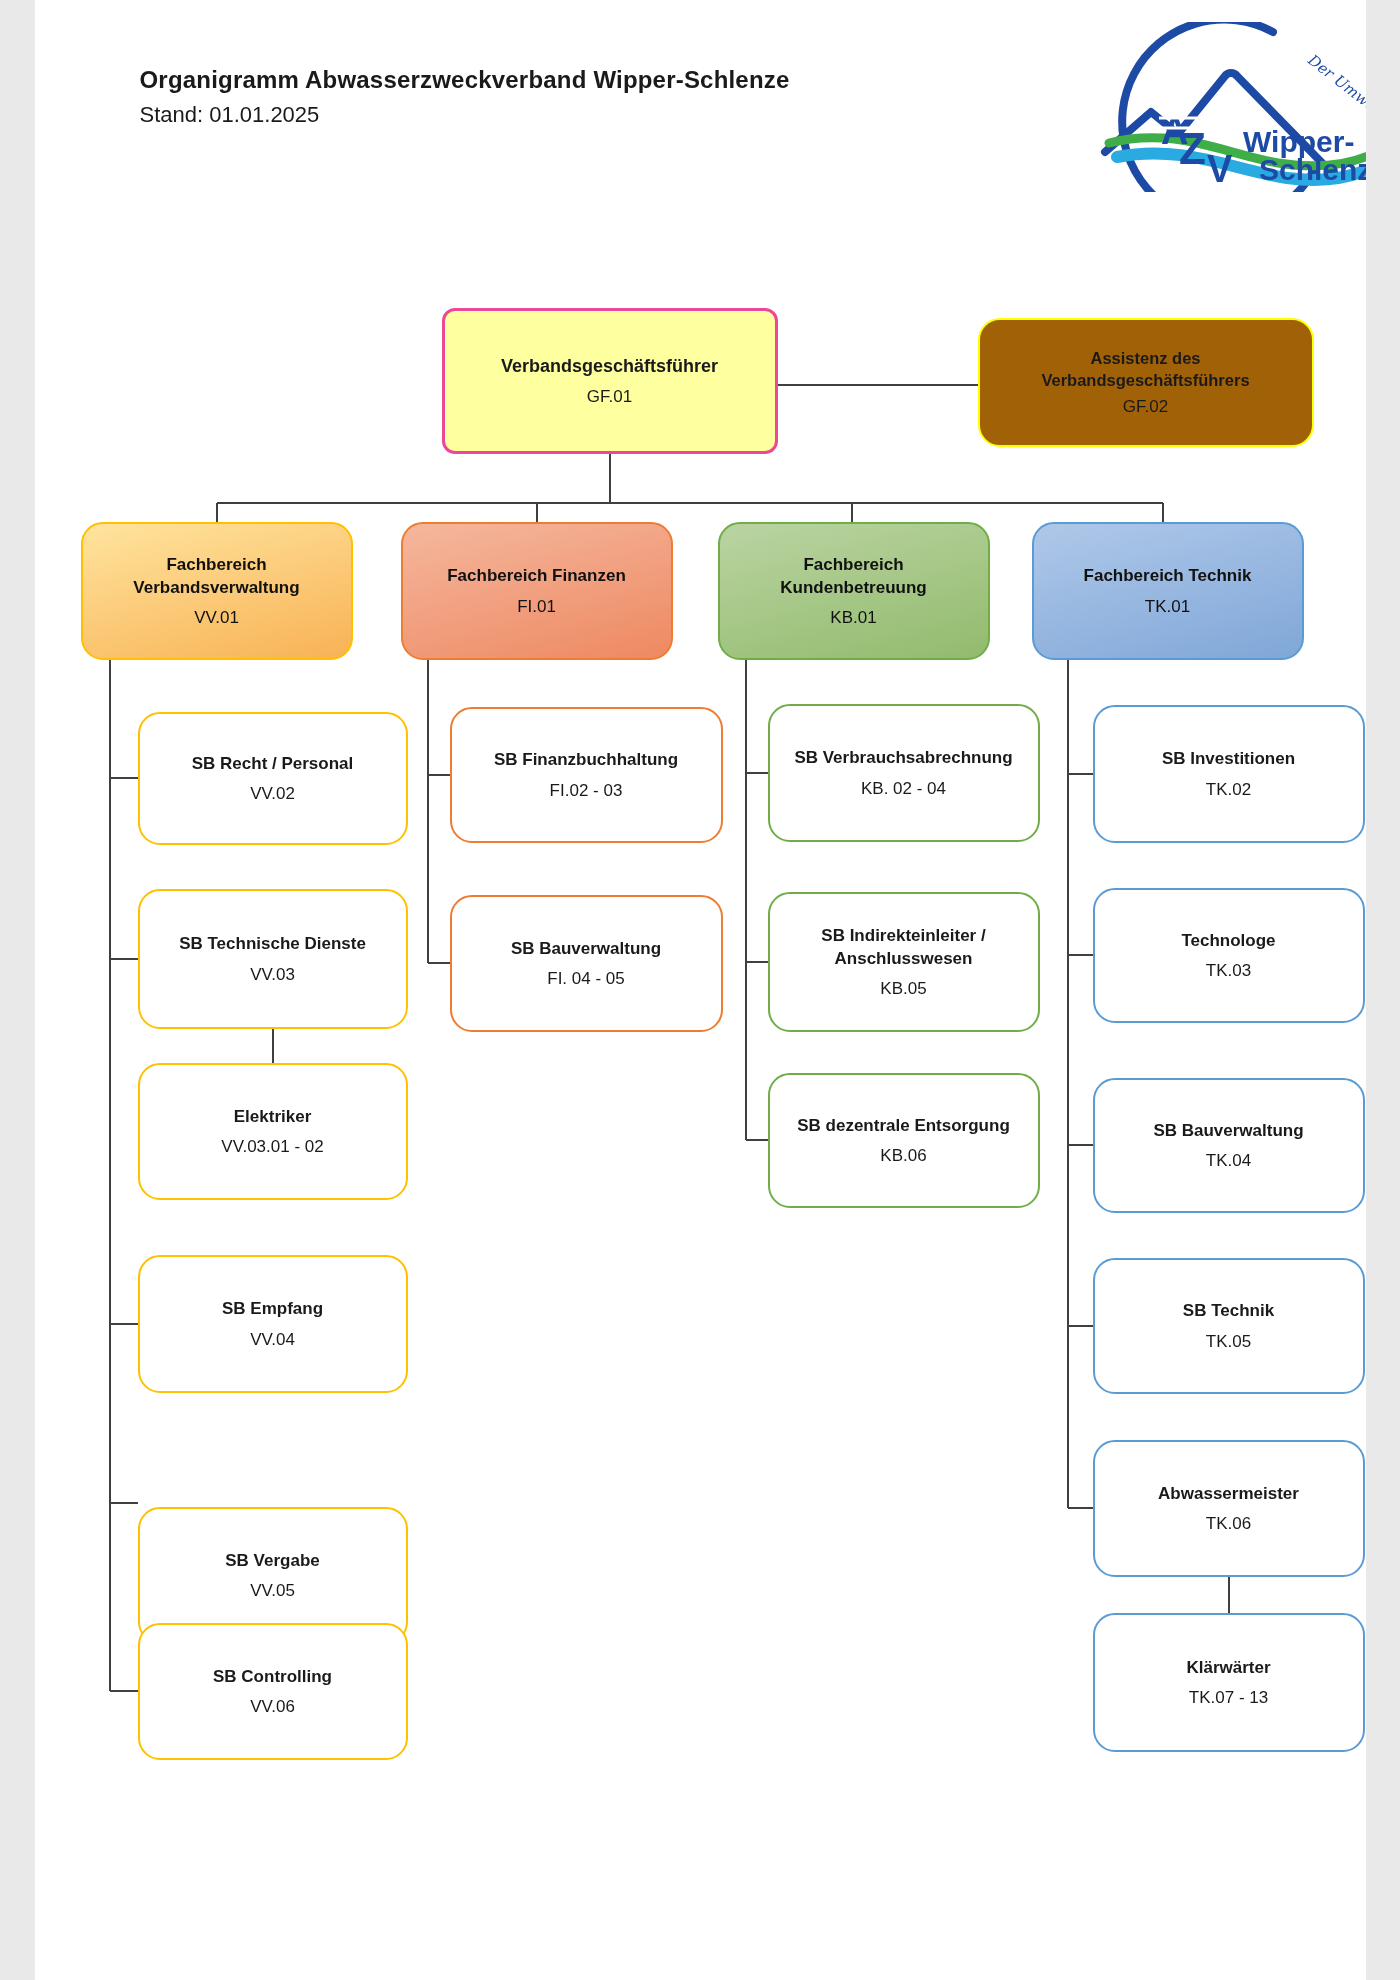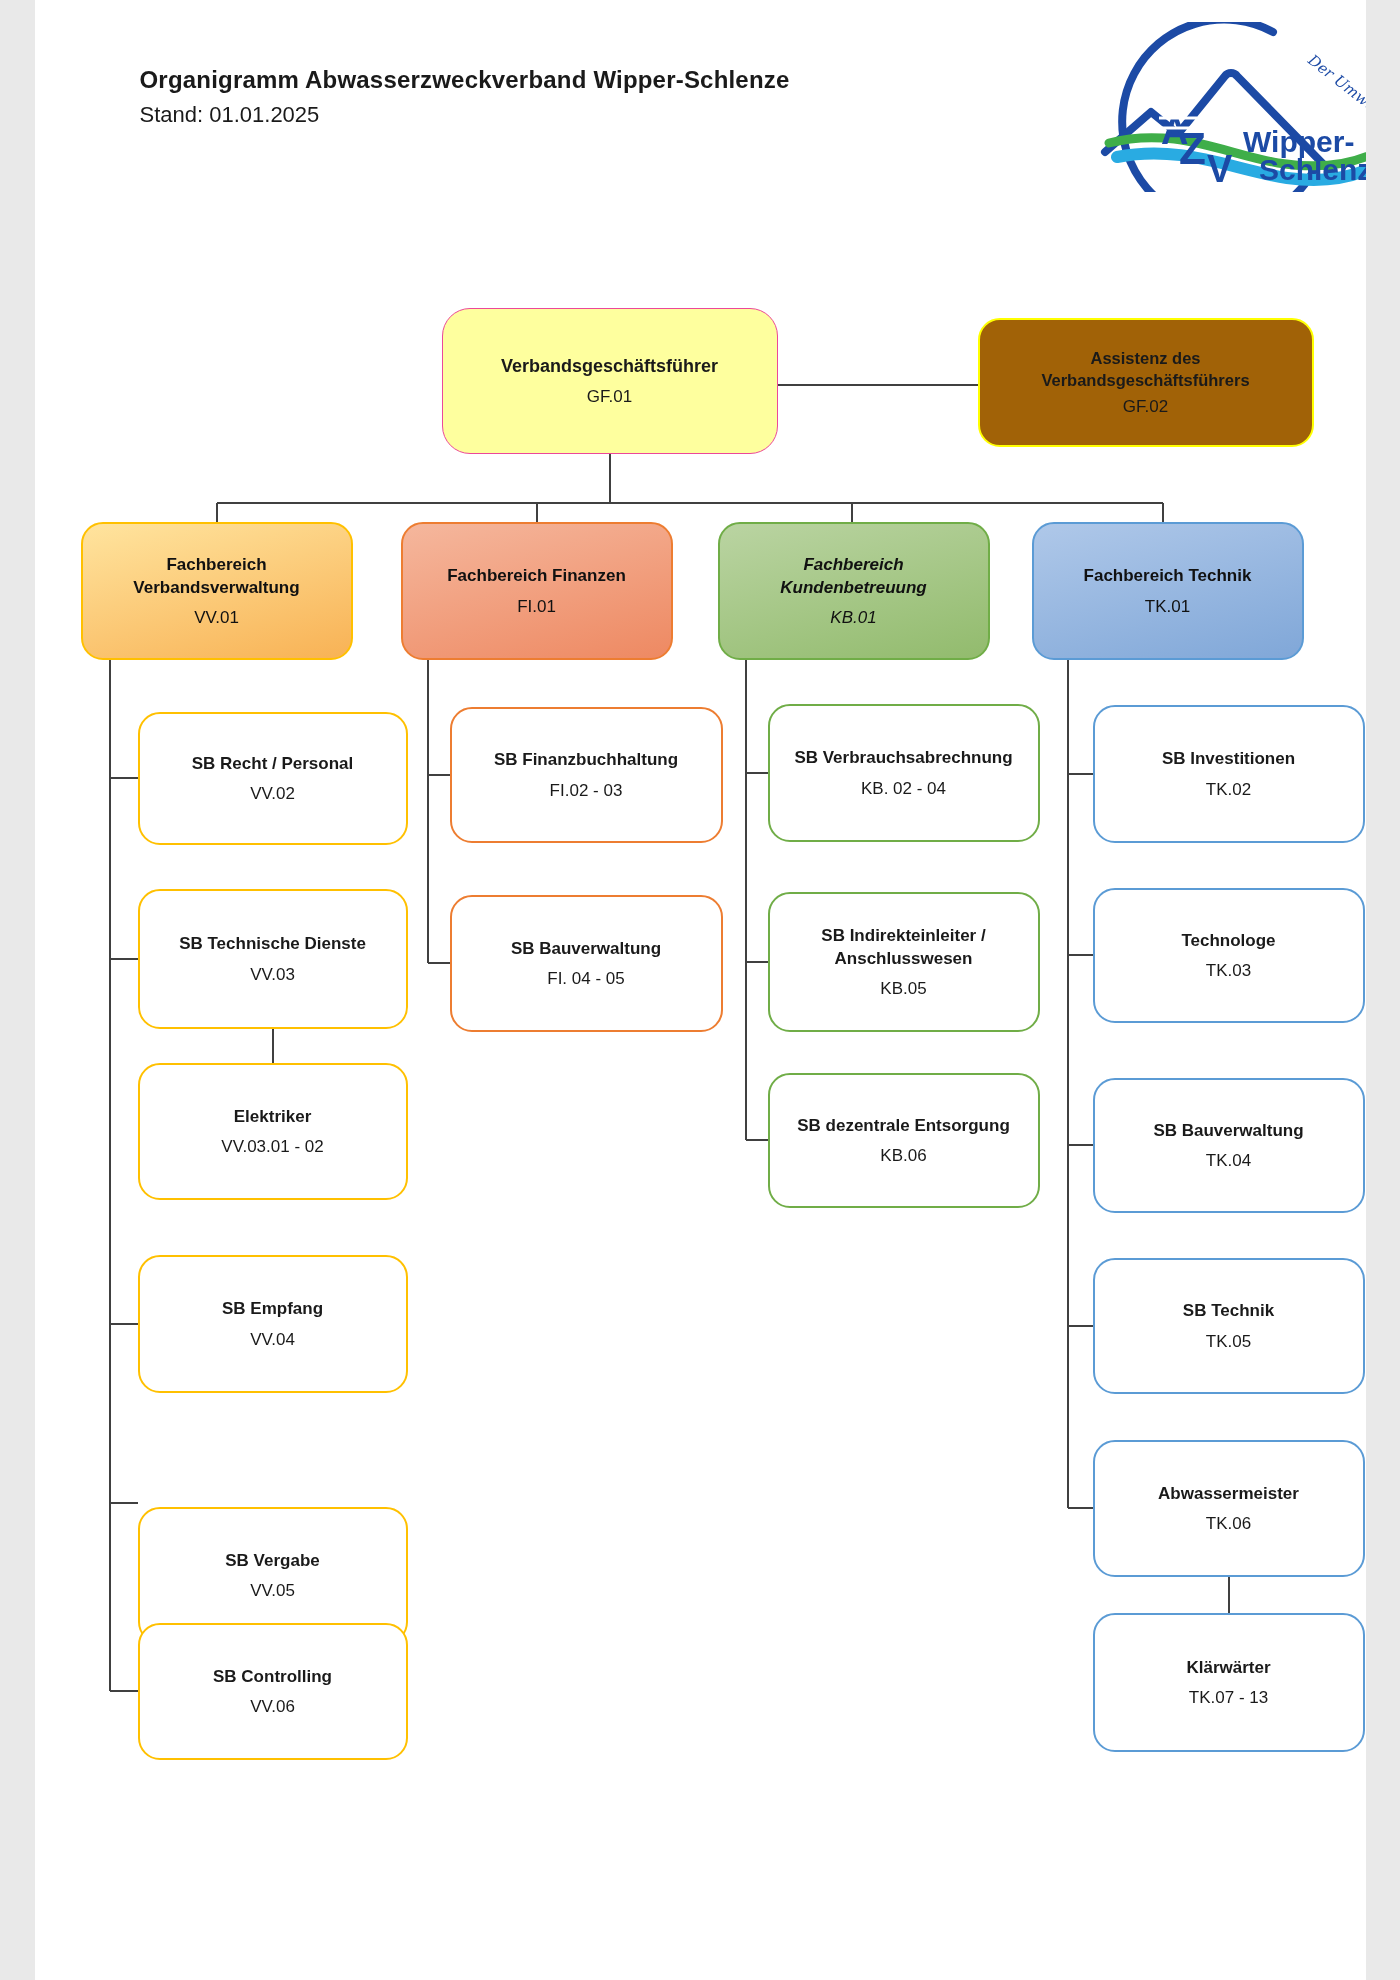--- a/index.html
+++ b/index.html
@@ -13,27 +13,27 @@
   .header .dateline{font-size:22px;margin-top:8px;}
   .logo{position:absolute;left:1040px;top:22px;width:340px;height:170px;}
   .connectors{position:absolute;left:0;top:0;width:1400px;height:1980px;}
   .node{
     position:absolute;box-sizing:border-box;border-radius:22px;
     display:flex;flex-direction:column;justify-content:center;align-items:center;
     text-align:center;padding:10px 18px;background:#ffffff;
   }
   .node-title{font-weight:bold;font-size:17px;line-height:1.32;}
   .node-code{font-size:17px;margin-top:9px;}
-  .gf-main{background:#feff9e;border:1px solid #ec4899;border-radius:28px;}
+  .gf-main{background:#feff9e;border:3px solid #ec4899;border-radius:13px;}
   .gf-main .node-title{font-size:18px;}
   .gf-assist{background:#a16207;border:2.5px solid #ffff00;}
   .dept{color:#111;}
   .dept-vv{background:linear-gradient(165deg,#ffe49e,#f8b255);border:2.5px solid #ffc000;}
   .dept-fi{background:linear-gradient(165deg,#f5b79d,#ee8962);border:2.5px solid #ed7d31;}
-  .dept-kb{background:linear-gradient(165deg,#bad4a2,#92bb6d);border:2.5px solid #70ad47;font-style:italic;}
+  .dept-kb{background:linear-gradient(165deg,#bad4a2,#92bb6d);border:2.5px solid #70ad47;}
   .dept-tk{background:linear-gradient(165deg,#afc8e9,#80a7d8);border:2.5px solid #5b9bd5;}
   .child-vv{border:2.5px solid #ffc000;}
   .child-fi{border:2.5px solid #ed7d31;}
   .child-kb{border:2.5px solid #70ad47;}
   .child-tk{border:2.5px solid #5b9bd5;}
 </style>
 </head>
 <body>
 
 <div class="page">

